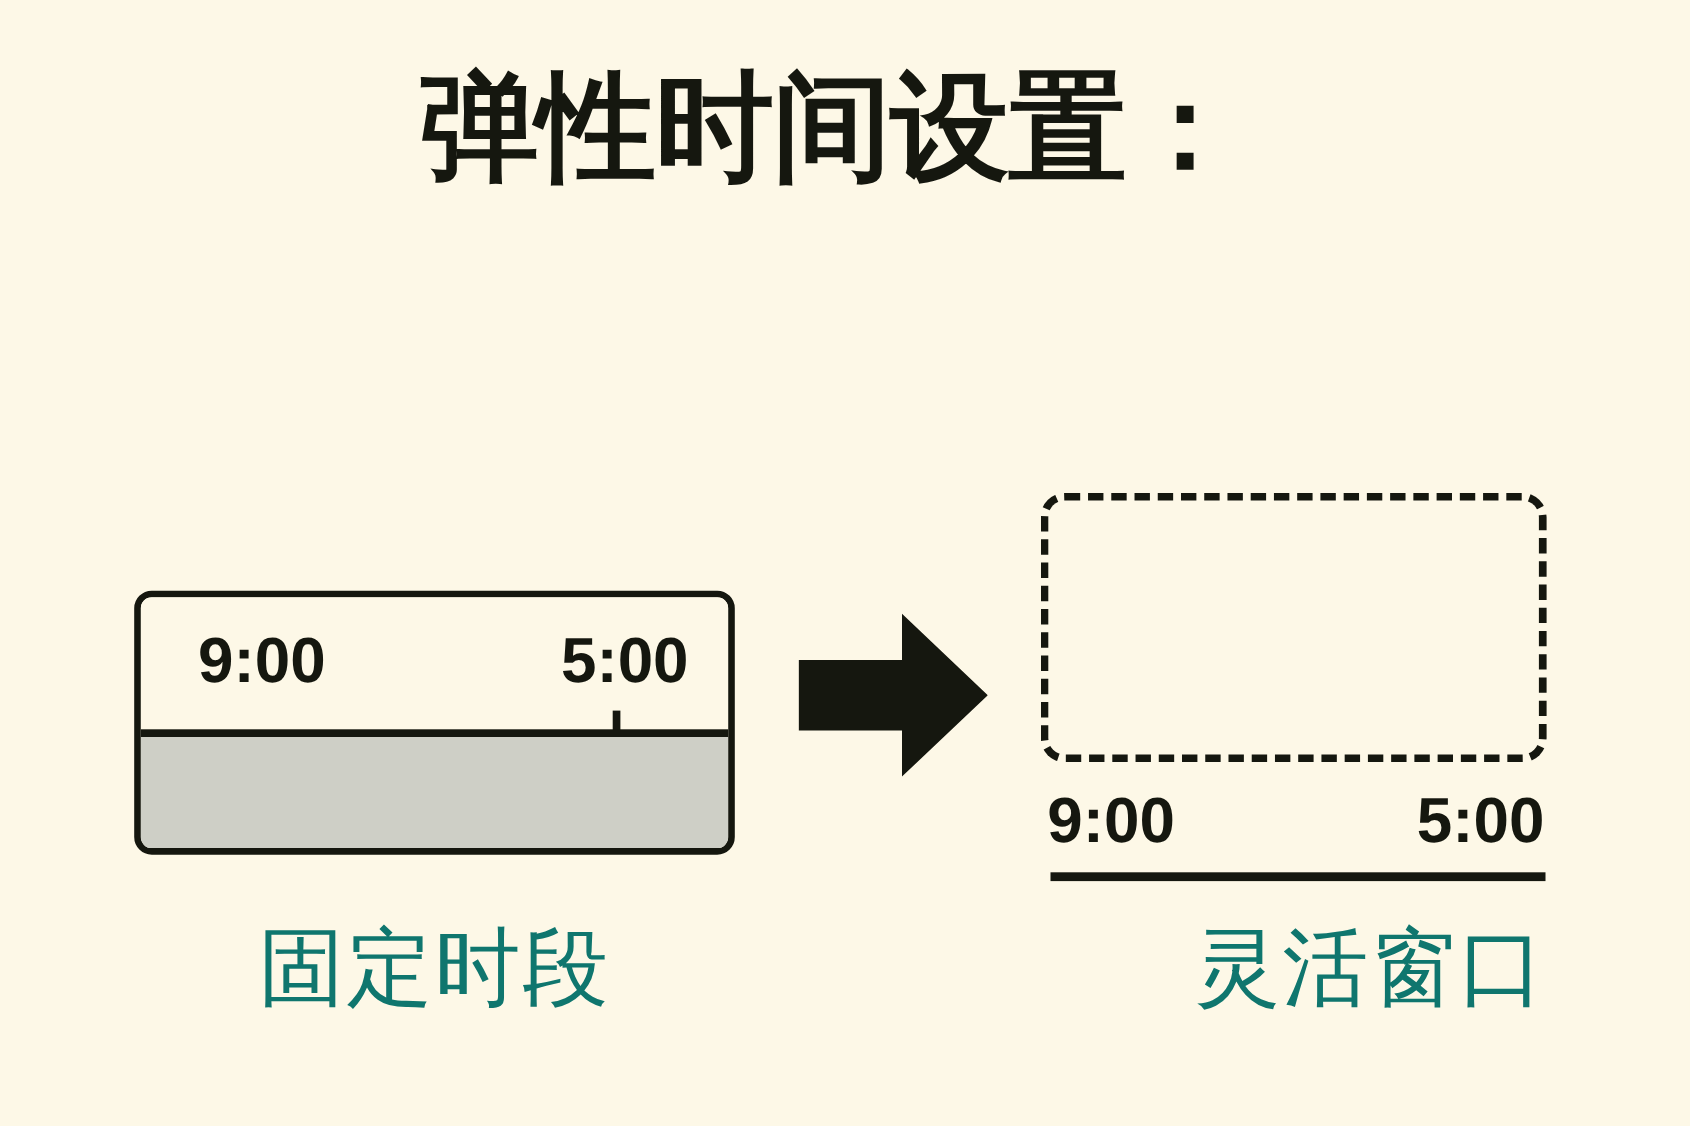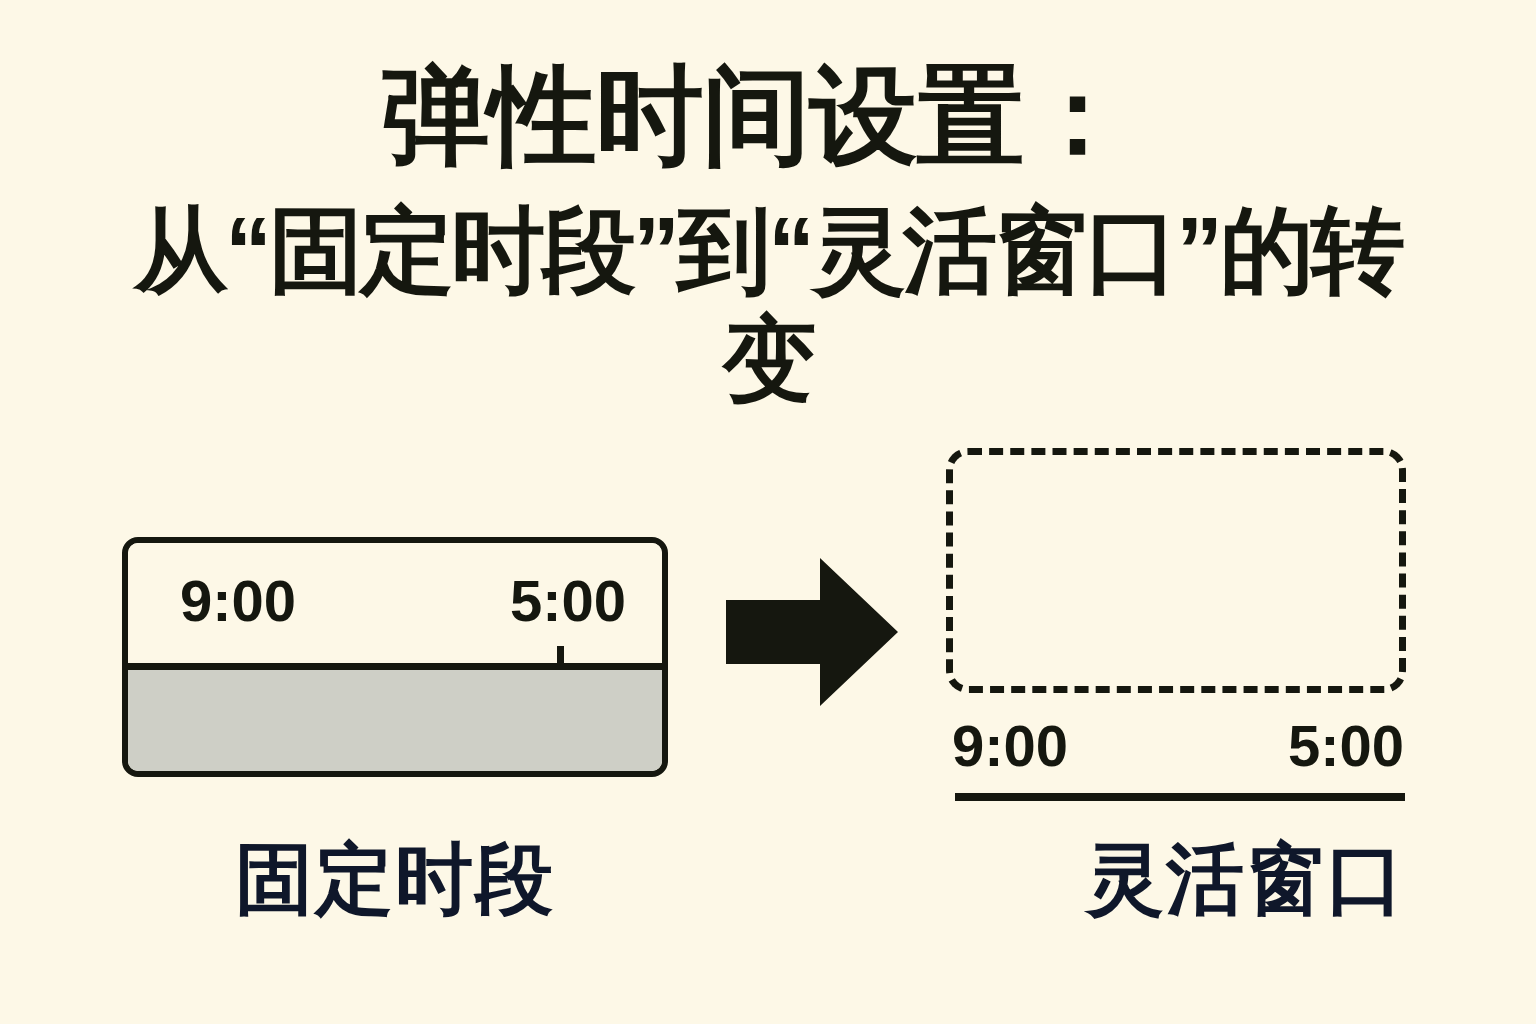--- a/index.html
+++ b/index.html
@@ -150,22 +150,22 @@
     top: 793px;
     width: 450px;
     height: 8px;
     background: #15170F;
   }
 
   
   .caption {
     position: absolute;
     font-size: 78px;
-    font-weight: 700;
-    color: #0f172a;
+    font-weight: 400;
+    color: #0f766e;
     letter-spacing: 2px;
     white-space: nowrap;
   }
   .caption-left {
     left: 122px;
     top: 828px;
     width: 546px;
     text-align: center;
   }
   .caption-right {
@@ -175,21 +175,20 @@
     text-align: right;
   }
 </style>
 </head>
 <body>
 
 <div id="stage">
 
   <div class="title">弹性时间设置：</div>
 
-  <div class="subtitle">从“固定时段”到“灵活窗口”的转变</div>
 
   <div class="fixed-box">
     <div class="fixed-box-top"></div>
     <div class="fixed-times">
       <span>9:00</span>
       <span>5:00</span>
     </div>
     <div class="fixed-tick"></div>
     <div class="fixed-divider"></div>
     <div class="fixed-fill"></div>

